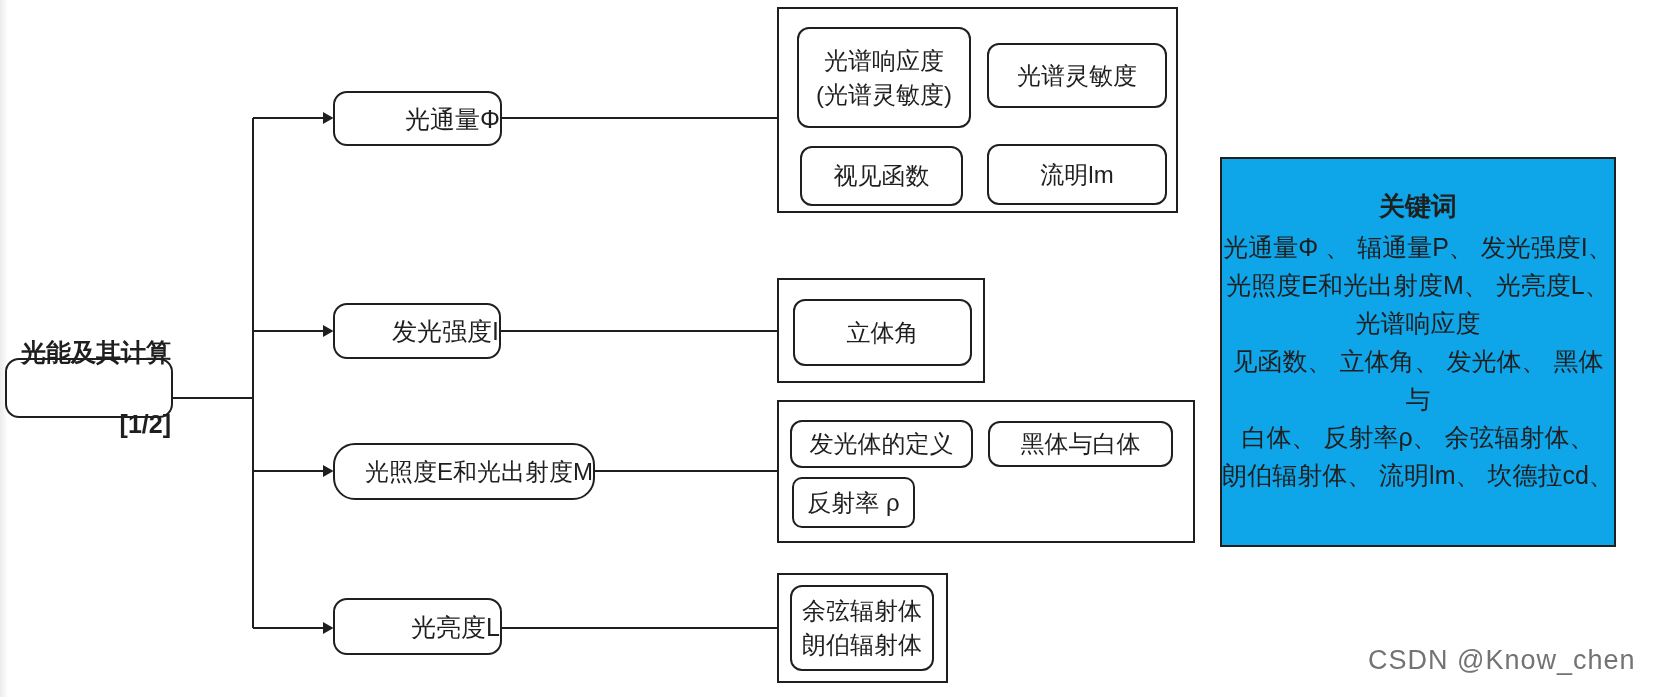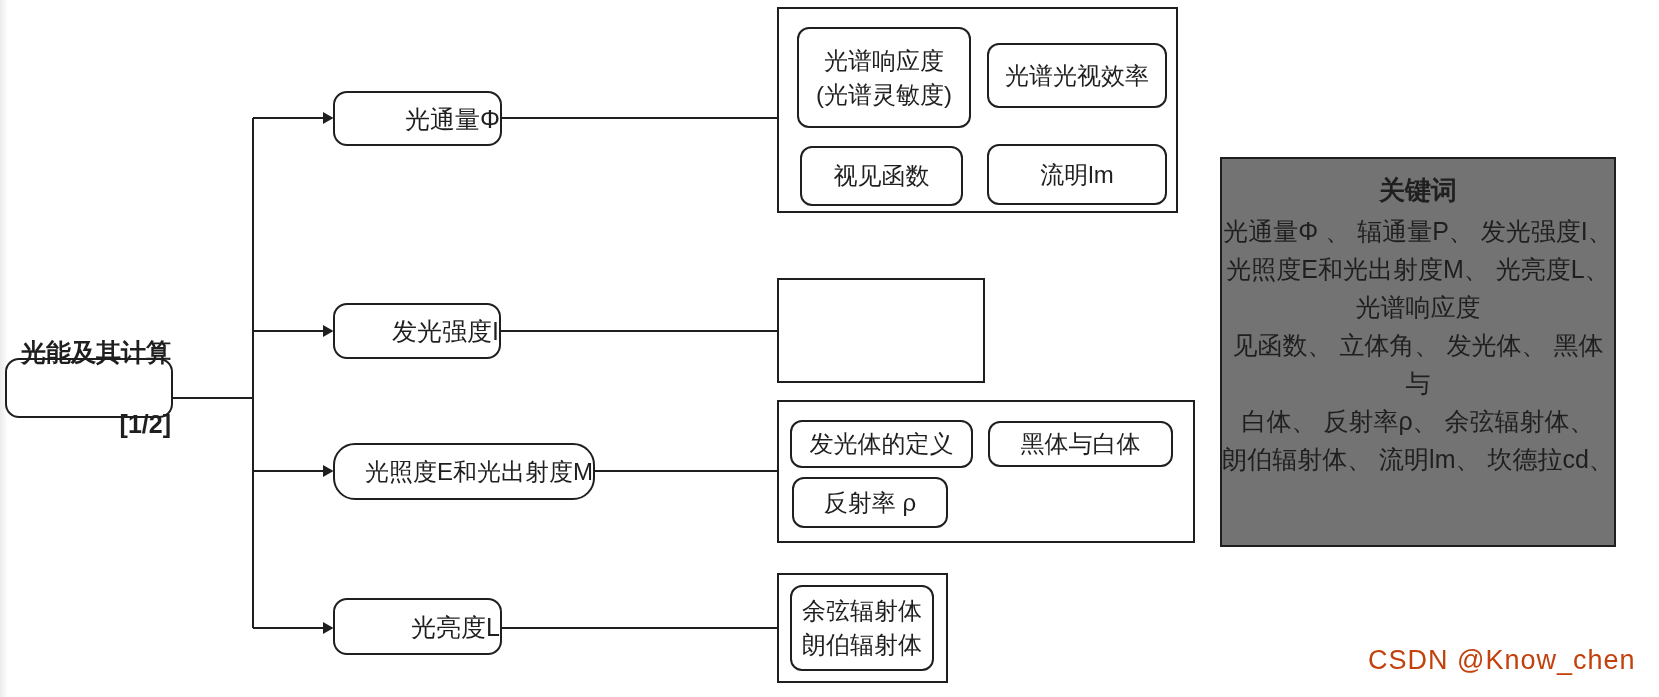--- a/index.html
+++ b/index.html
@@ -67,40 +67,40 @@
     line-height: 34px;
     text-align: center;
     white-space: nowrap;
   }
   .keywords {
     position: absolute;
     box-sizing: border-box;
     left: 1220px; top: 157px;
     width: 396px; height: 390px;
     border: 2px solid #1f1f1f;
-    background: #737373;
+    background: #0ea5e9;
     text-align: center;
-    padding-top: 13px;
+    padding-top: 29px;
   }
   .kw-title {
     font-size: 26px;
     font-weight: bold;
     line-height: 36px;
     margin-bottom: 4px;
   }
   .kw-line {
     font-size: 25px;
     line-height: 38px;
   }
   .watermark {
     position: absolute;
     left: 1368px; top: 645px;
     font-size: 27px;
     letter-spacing: 1px;
-    color: #c2410c;
+    color: #737373;
     white-space: nowrap;
   }
 </style>
 </head>
 <body>
 
 <div class="canvas">
 
   <div class="edge-shade"></div>
 
@@ -142,39 +142,42 @@
   <div class="node" style="left:333px; top:598px; width:169px; height:57px;">
     <div>光亮度L</div>
   </div>
 
   <div class="group" style="left:777px; top:7px; width:401px; height:206px;"></div>
   <div class="child" style="left:797px; top:27px; width:174px; height:101px;">
     <div>光谱响应度</div>
     <div>(光谱灵敏度)</div>
   </div>
   <div class="child" style="left:987px; top:43px; width:180px; height:65px;">
-    <div>光谱光视效率</div>
+    <div>光谱灵敏度</div>
   </div>
   <div class="child" style="left:800px; top:146px; width:163px; height:60px;">
     <div>视见函数</div>
   </div>
   <div class="child" style="left:987px; top:144px; width:180px; height:61px;">
     <div>流明lm</div>
   </div>
 
   <div class="group" style="left:777px; top:278px; width:208px; height:105px;"></div>
+  <div class="child" style="left:793px; top:299px; width:179px; height:67px;">
+    <div>立体角</div>
+  </div>
 
   <div class="group" style="left:777px; top:400px; width:418px; height:143px;"></div>
   <div class="child" style="left:790px; top:420px; width:183px; height:48px;">
     <div>发光体的定义</div>
   </div>
   <div class="child" style="left:988px; top:421px; width:185px; height:46px;">
     <div>黑体与白体</div>
   </div>
-  <div class="child" style="left:792px; top:477px; width:156px; height:51px;">
+  <div class="child" style="left:792px; top:477px; width:123px; height:51px;border-radius:10px;">
     <div>反射率 ρ</div>
   </div>
 
   <div class="group" style="left:777px; top:573px; width:171px; height:110px;"></div>
   <div class="child" style="left:790px; top:585px; width:144px; height:86px;">
     <div>余弦辐射体</div>
     <div>朗伯辐射体</div>
   </div>
 
   <div class="keywords">

